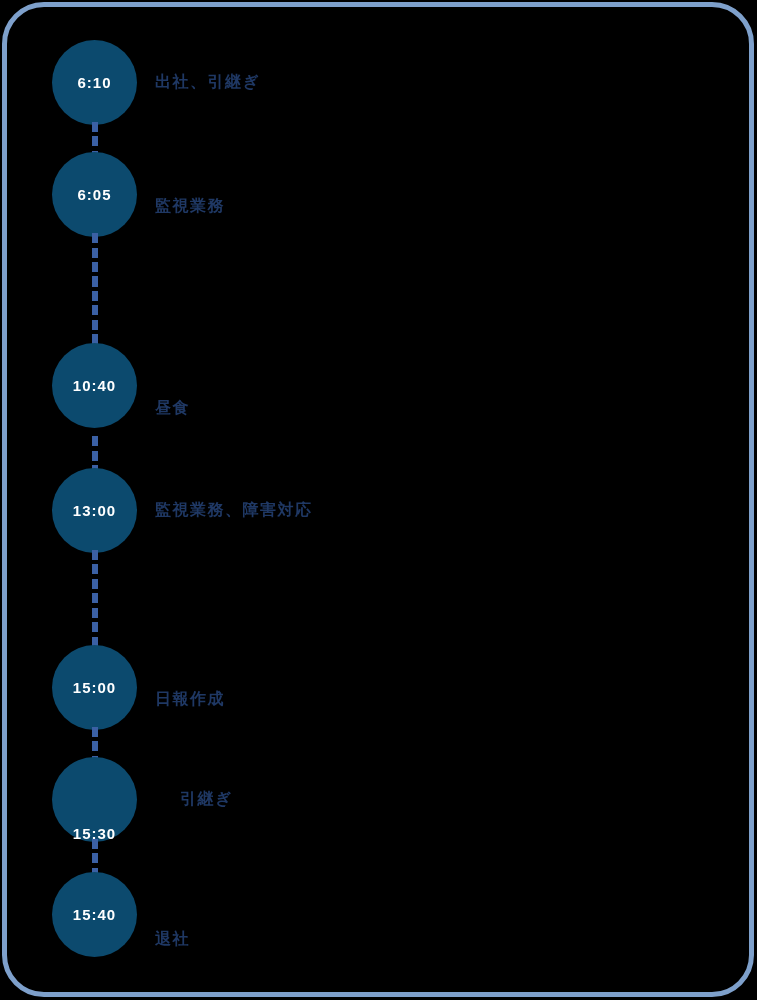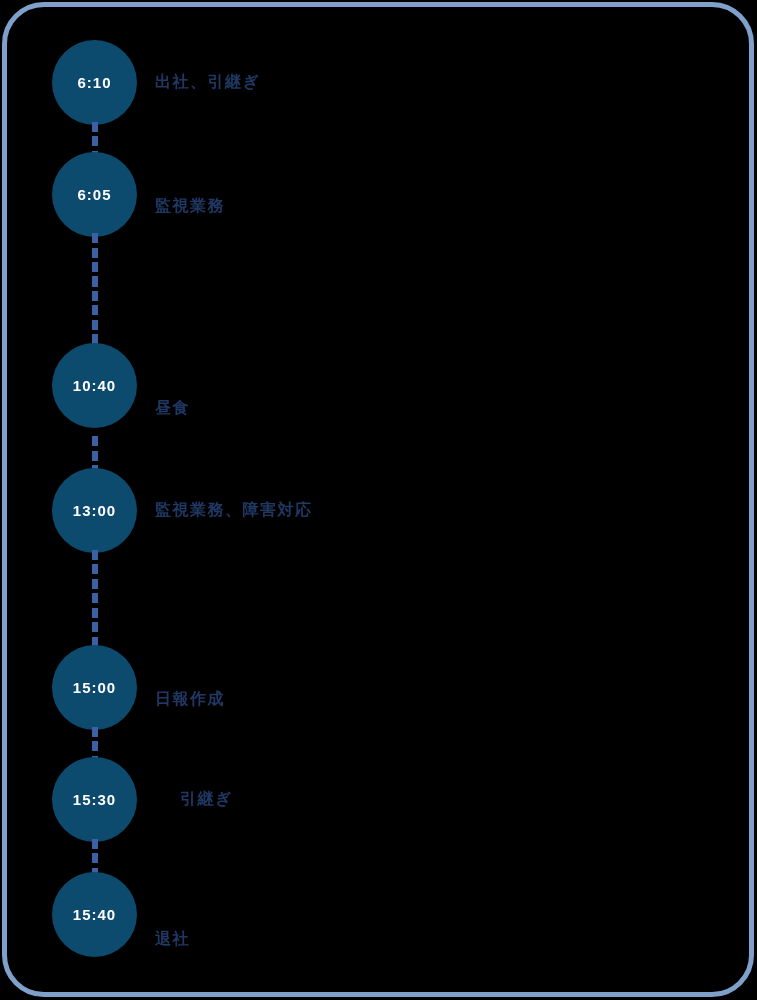--- a/index.html
+++ b/index.html
@@ -54,21 +54,21 @@
   #node0{top:40px;}  #lbl0{top:70px;}
   #con0{top:122px;height:32px;}
   #node1{top:152px;} #lbl1{top:194px;}
   #con1{top:233px;height:123px;}
   #node2{top:343px;} #lbl2{top:396px;}
   #con2{top:436px;height:34px;}
   #node3{top:468px;} #lbl3{top:498px;}
   #con3{top:550px;height:98px;}
   #node4{top:645px;justify-content:center;} #lbl4{top:676px;margin-top:11px;}
   #con4{top:727px;height:32px;}
-  #node5{top:757px;} #lbl5{top:787px;margin-left:25px;}
+  #node5{top:757px;align-items:flex-end;} #lbl5{top:787px;margin-left:25px;}
   #con5{top:839px;height:35px;}
   #node6{top:872px;text-align:right;} #lbl6{top:927px;}
 </style>
 </head>
 <body>
 
 <div class="frame"></div>
 
 <div class="node" id="node0">
   <span class="time">6:10</span>

